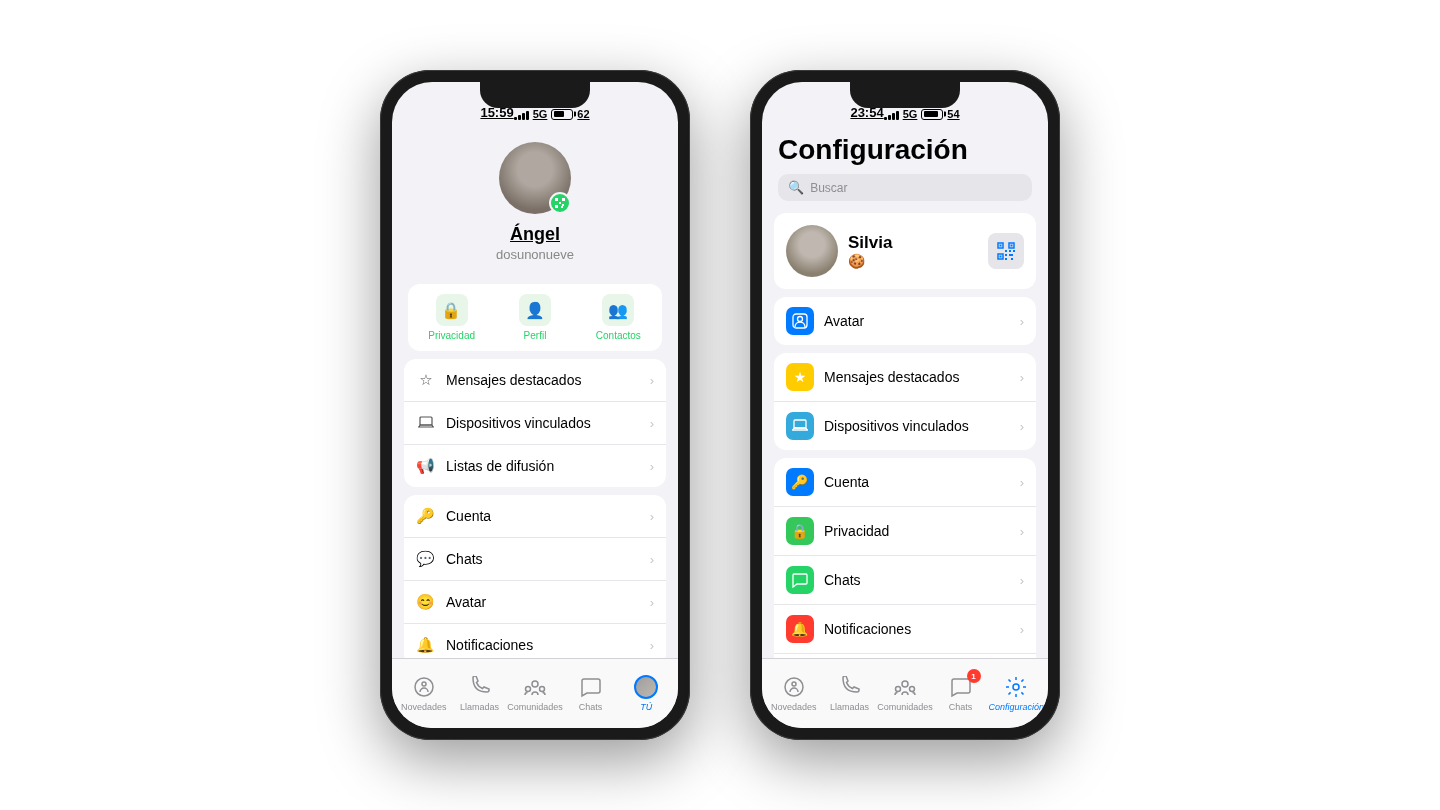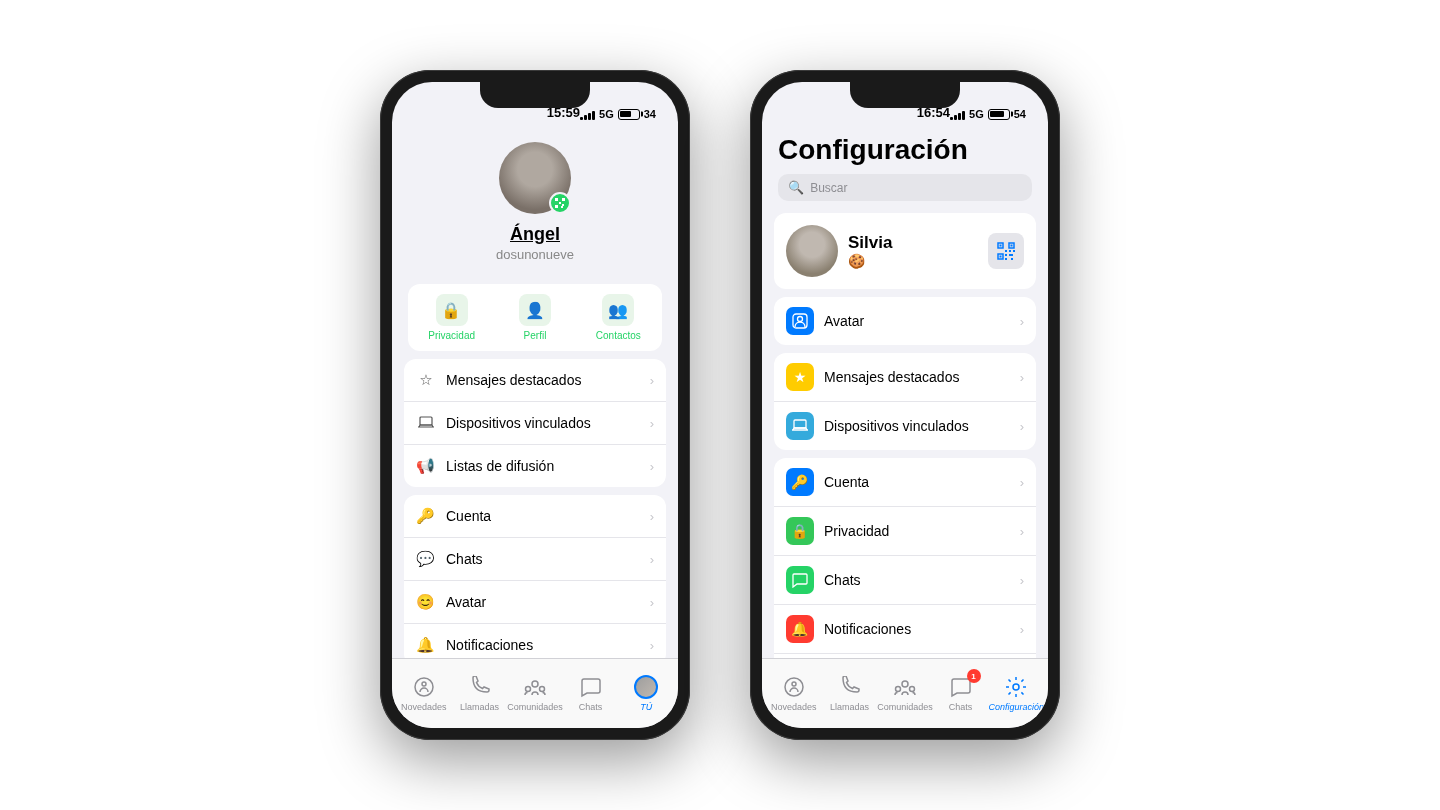--- a/index.html
+++ b/index.html
@@ -42,24 +42,25 @@
       height: 26px;
       background: #1a1a1a;
       border-radius: 0 0 18px 18px;
       z-index: 10;
     }
     
     .status-bar {
       height: 44px;
       display: flex;
       align-items: flex-end;
-      justify-content: flex-end;
+      justify-content: center;
       padding: 0 22px 6px;
       position: relative;
       z-index: 5;
+      text-decoration: underline;
     }
     .status-time {
       font-size: 13px;
       font-weight: 600;
       color: #000;
     }
     .status-icons {
       display: flex;
       align-items: center;
       gap: 4px;
@@ -412,21 +413,21 @@
         <div class="signal-bars">
           <span></span>
             <span></span>
             <span></span>
             <span></span>
         </div>
         <span>5G</span>
         <div class="battery-body">
           <div class="battery-fill" style="width:62%"></div>
         </div>
-        <span>34</span>
+        <span>62</span>
       </div>
     </div>
 
     <div class="screen-content">
 
       <div class="p1-profile-section">
         <div class="p1-avatar-wrap">
           <div class="p1-avatar">
             <div class="p1-avatar-inner"></div>
           </div>
@@ -560,21 +561,21 @@
       </div>
     </div>
   </div>
 </div>
 
 <div class="phone">
   <div class="phone-inner">
     <div class="notch"></div>
 
     <div class="status-bar">
-      <span class="status-time">16:54</span>
+      <span class="status-time">23:54</span>
       <div class="status-icons">
         <div class="signal-bars">
           <span></span>
             <span></span>
             <span></span>
             <span></span>
         </div>
         <span>5G</span>
         <div class="battery-body">
           <div class="battery-fill" style="width:82%"></div>

